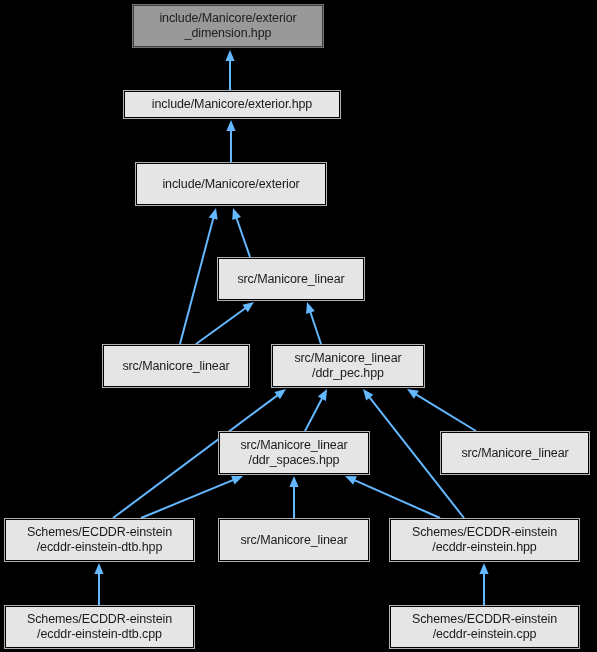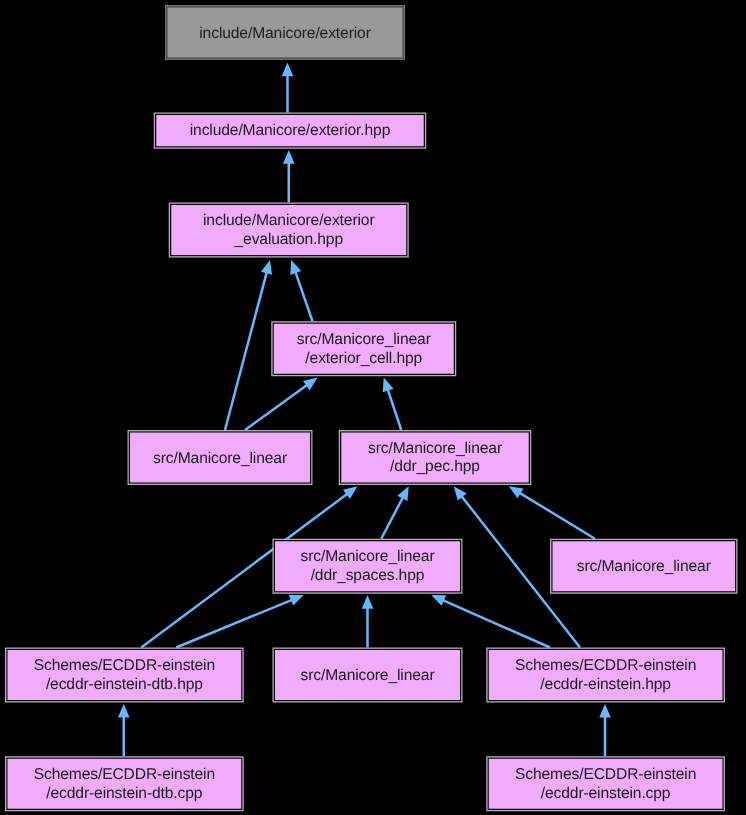--- a/index.html
+++ b/index.html
@@ -11,21 +11,21 @@
     overflow:hidden;
   }
   #edges{position:absolute;left:0;top:0;width:597px;height:652px;}
   .node{
     position:absolute;
     box-sizing:border-box;
     display:flex;
     align-items:center;
     justify-content:center;
     text-align:center;
-    background:#f0abfc;
+    background:#e5e5e5;
     border:1px solid #000000;
     outline:1px solid #b0b0b0;
     color:#1a1a1a;
     font-size:12.5px;
     line-height:15px;
     letter-spacing:-0.1px;
     white-space:pre;
     z-index:2;
   }
   .node.current{
@@ -95,24 +95,24 @@
       </g>
       <g>
         <line x1="99" y1="605" x2="99" y2="572" stroke="#63b8ff" stroke-width="2"></line>
         <polygon points="99,563 103.6,574 94.4,574" fill="#63b8ff"></polygon>
       </g>
       <g>
         <line x1="484" y1="605" x2="484" y2="572" stroke="#63b8ff" stroke-width="2"></line>
         <polygon points="484,563 488.6,574 479.4,574" fill="#63b8ff"></polygon>
       </g>
     </svg>
-<div class="node current" style="left: 133px; top: 5px; width: 190px; height: 42px;"><div><span>include/Manicore/exterior</span></div></div>
+<div class="node current" style="left: 133px; top: 5px; width: 190px; height: 42px;"><div><span>include/Manicore/exterior</span><span>_dimension.hpp</span></div></div>
     <div class="node" style="left: 124px; top: 91px; width: 216px; height: 27px;"><div><span>include/Manicore/exterior.hpp</span></div></div>
-    <div class="node" style="left: 136px; top: 163px; width: 190px; height: 42px;"><div><span>include/Manicore/exterior</span><span>_evaluation.hpp</span></div></div>
-    <div class="node" style="left: 218px; top: 258px; width: 146px; height: 42px;"><div><span>src/Manicore_linear</span><span>/exterior_cell.hpp</span></div></div>
+    <div class="node" style="left: 136px; top: 163px; width: 190px; height: 42px;"><div><span>include/Manicore/exterior</span></div></div>
+    <div class="node" style="left: 218px; top: 258px; width: 146px; height: 42px;"><div><span>src/Manicore_linear</span></div></div>
     <div class="node" style="left: 103px; top: 345px; width: 146px; height: 42px;"><div><span>src/Manicore_linear</span></div></div>
     <div class="node" style="left: 272px; top: 345px; width: 152px; height: 42px;"><div><span>src/Manicore_linear</span><span>/ddr_pec.hpp</span></div></div>
     <div class="node" style="left: 219px; top: 432px; width: 150px; height: 42px;"><div><span>src/Manicore_linear</span><span>/ddr_spaces.hpp</span></div></div>
     <div class="node" style="left: 441px; top: 432px; width: 148px; height: 42px;"><div><span>src/Manicore_linear</span></div></div>
     <div class="node" style="left: 5px; top: 519px; width: 189px; height: 42px;"><div><span>Schemes/ECDDR-einstein</span><span>/ecddr-einstein-dtb.hpp</span></div></div>
     <div class="node" style="left: 219px; top: 519px; width: 150px; height: 42px;"><div><span>src/Manicore_linear</span></div></div>
     <div class="node" style="left: 390px; top: 519px; width: 189px; height: 42px;"><div><span>Schemes/ECDDR-einstein</span><span>/ecddr-einstein.hpp</span></div></div>
     <div class="node" style="left: 5px; top: 606px; width: 189px; height: 42px;"><div><span>Schemes/ECDDR-einstein</span><span>/ecddr-einstein-dtb.cpp</span></div></div>
     <div class="node" style="left: 390px; top: 606px; width: 189px; height: 42px;"><div><span>Schemes/ECDDR-einstein</span><span>/ecddr-einstein.cpp</span></div></div>
   </div>

